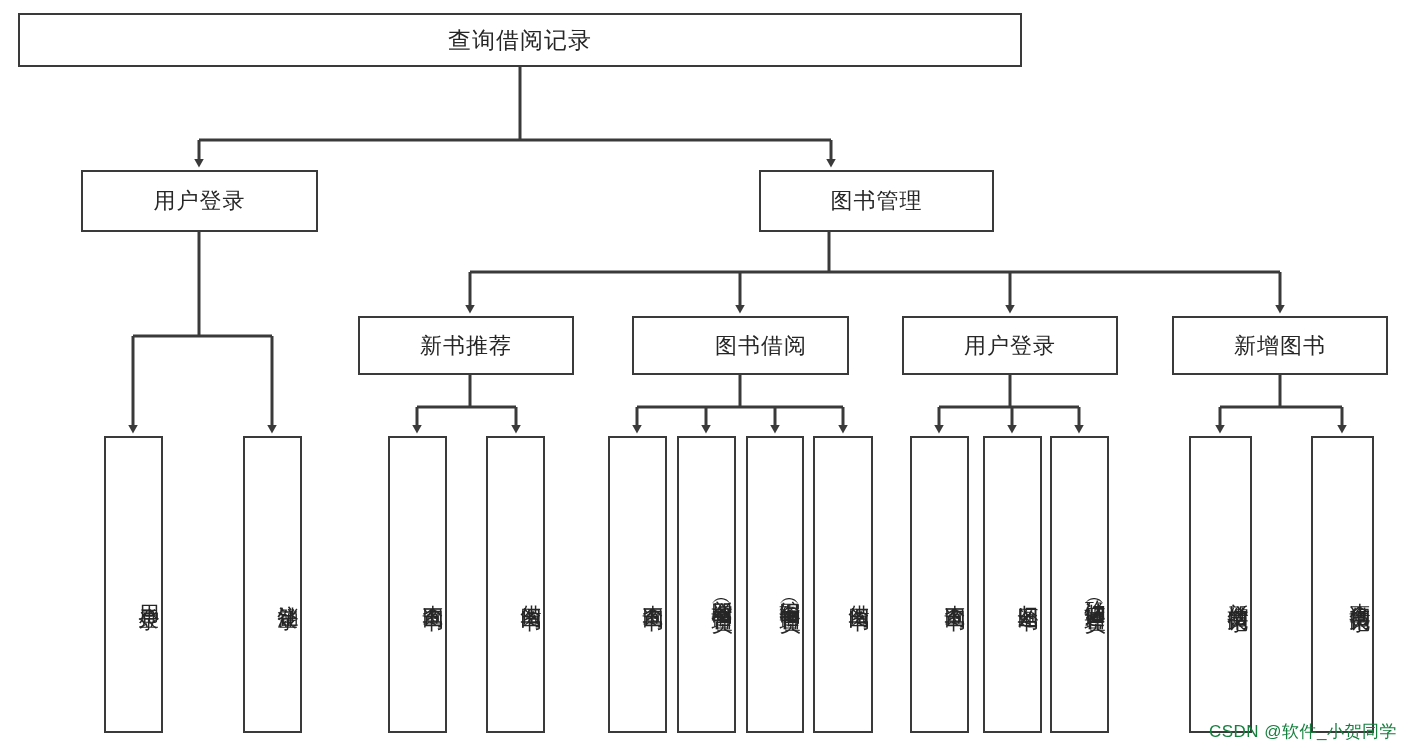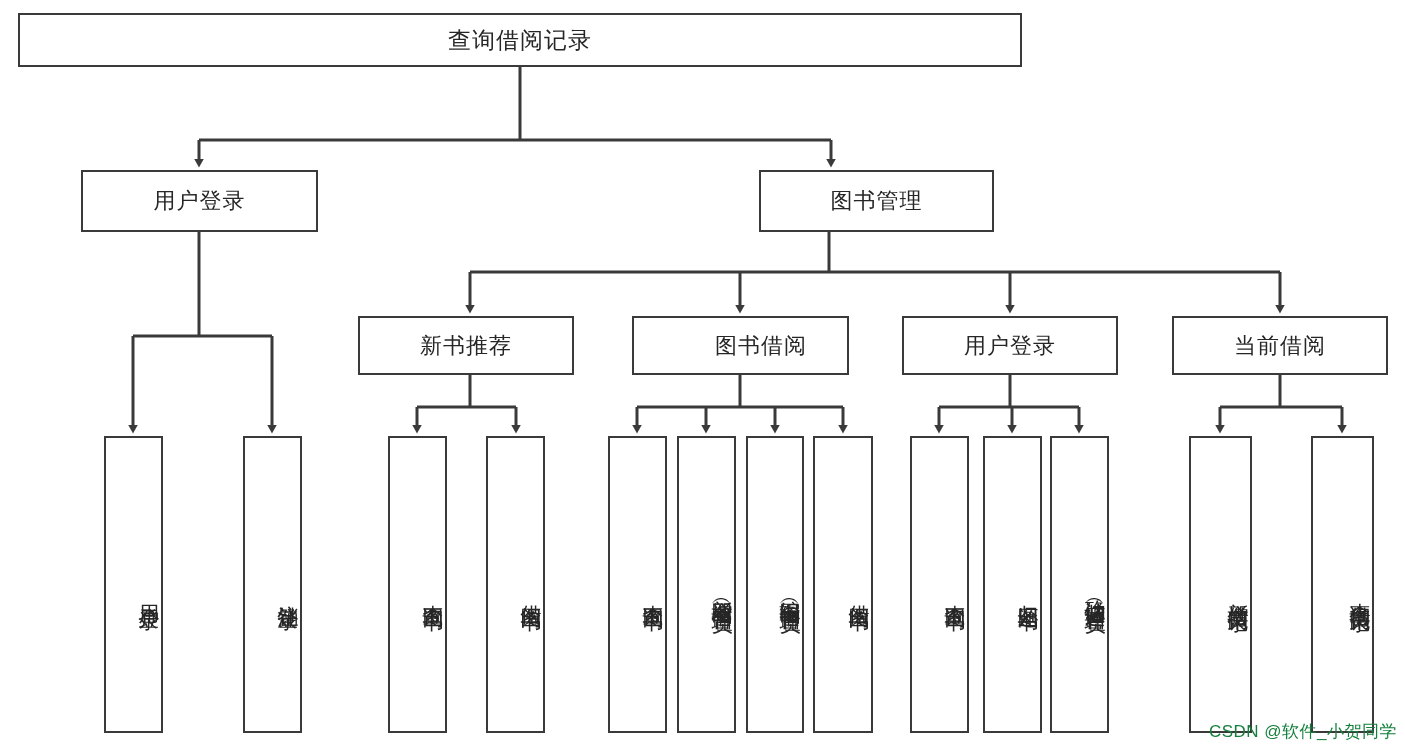--- a/index.html
+++ b/index.html
@@ -74,21 +74,21 @@
   </svg>
 
   <div class="node h root" style="left:18px;top:13px;width:1004px;height:54px;">查询借阅记录</div>
 
   <div class="node h" style="left:81px;top:170px;width:237px;height:62px;">用户登录</div>
   <div class="node h" style="left:715px;top:170px;width:235px;height:62px;margin-left:44px;">图书管理</div>
 
   <div class="node h" style="left:348px;top:316px;width:216px;height:59px;margin-left:10px;">新书推荐</div>
   <div class="node h" style="left:632px;top:316px;width:217px;height:59px;padding-left:41px;">图书借阅</div>
   <div class="node h" style="left:902px;top:316px;width:216px;height:59px;">用户登录</div>
-  <div class="node h" style="left:1172px;top:316px;width:216px;height:59px;">当前借阅</div>
+  <div class="node h" style="left:1172px;top:316px;width:216px;height:59px;">新增图书</div>
 
   <div class="node v" style="left:104px;top:436px;width:59px;height:297px;">用户登录</div>
   <div class="node v" style="left:243px;top:436px;width:59px;height:297px;">注销登录</div>
 
   <div class="node v" style="left:388px;top:436px;width:59px;height:297px;">查询图书</div>
   <div class="node v" style="left:486px;top:436px;width:59px;height:297px;">借阅图书</div>
 
   <div class="node v" style="left:608px;top:436px;width:59px;height:297px;">查询图书</div>
   <div class="node v" style="left:677px;top:436px;width:59px;height:297px;">新增图书（管理员）</div>
   <div class="node v" style="left:746px;top:436px;width:58px;height:297px;">编辑图书（管理员）</div>

